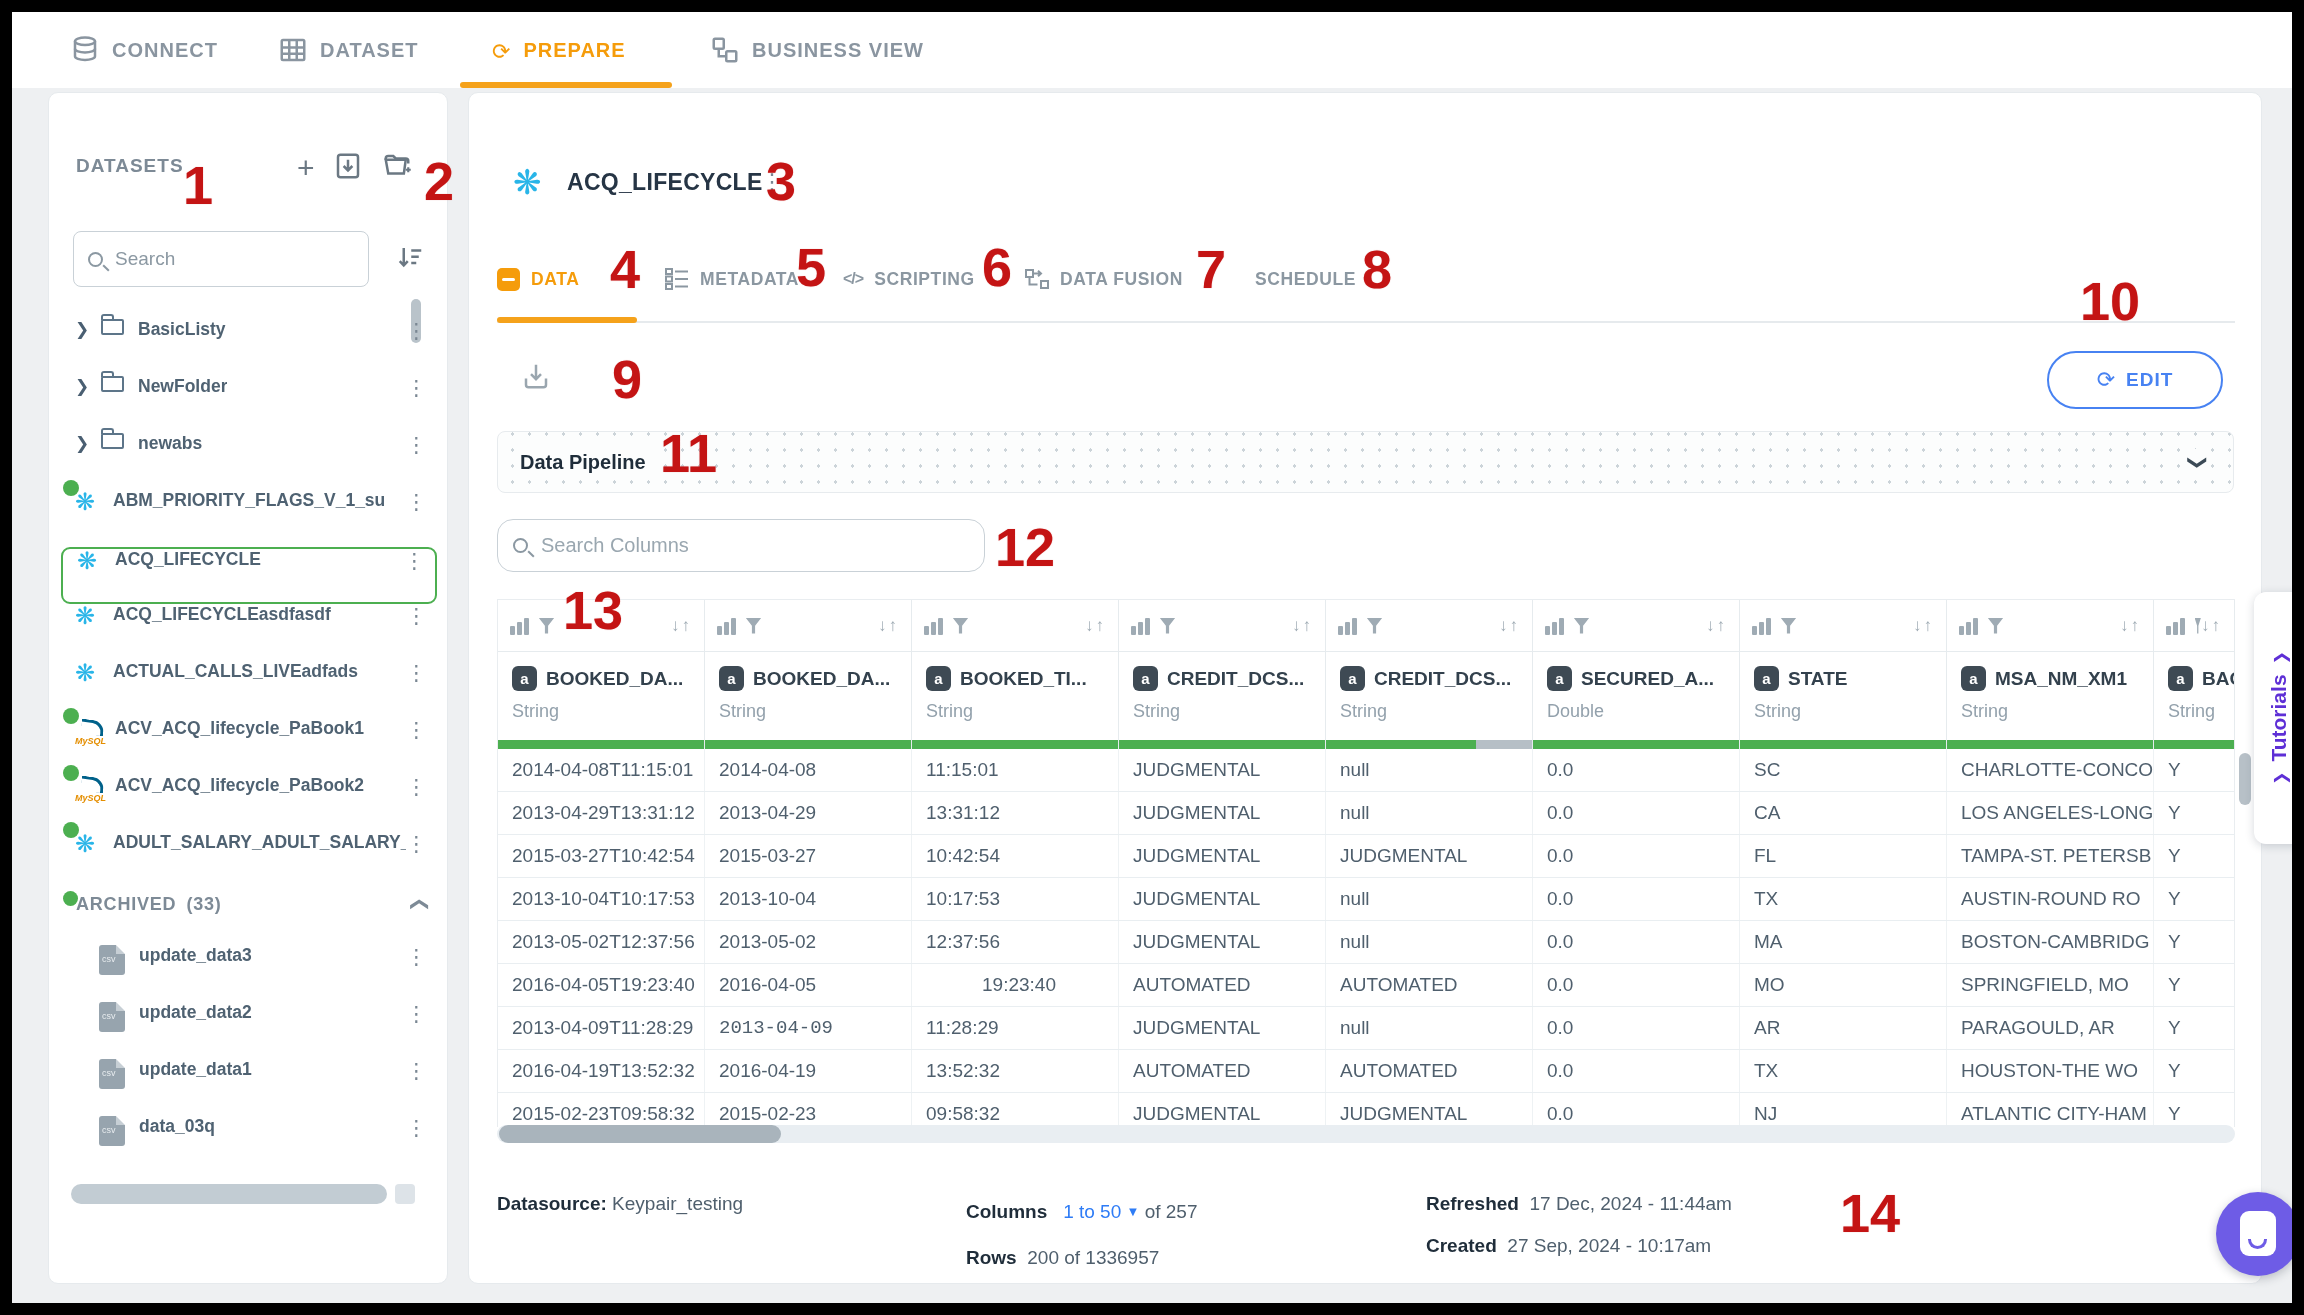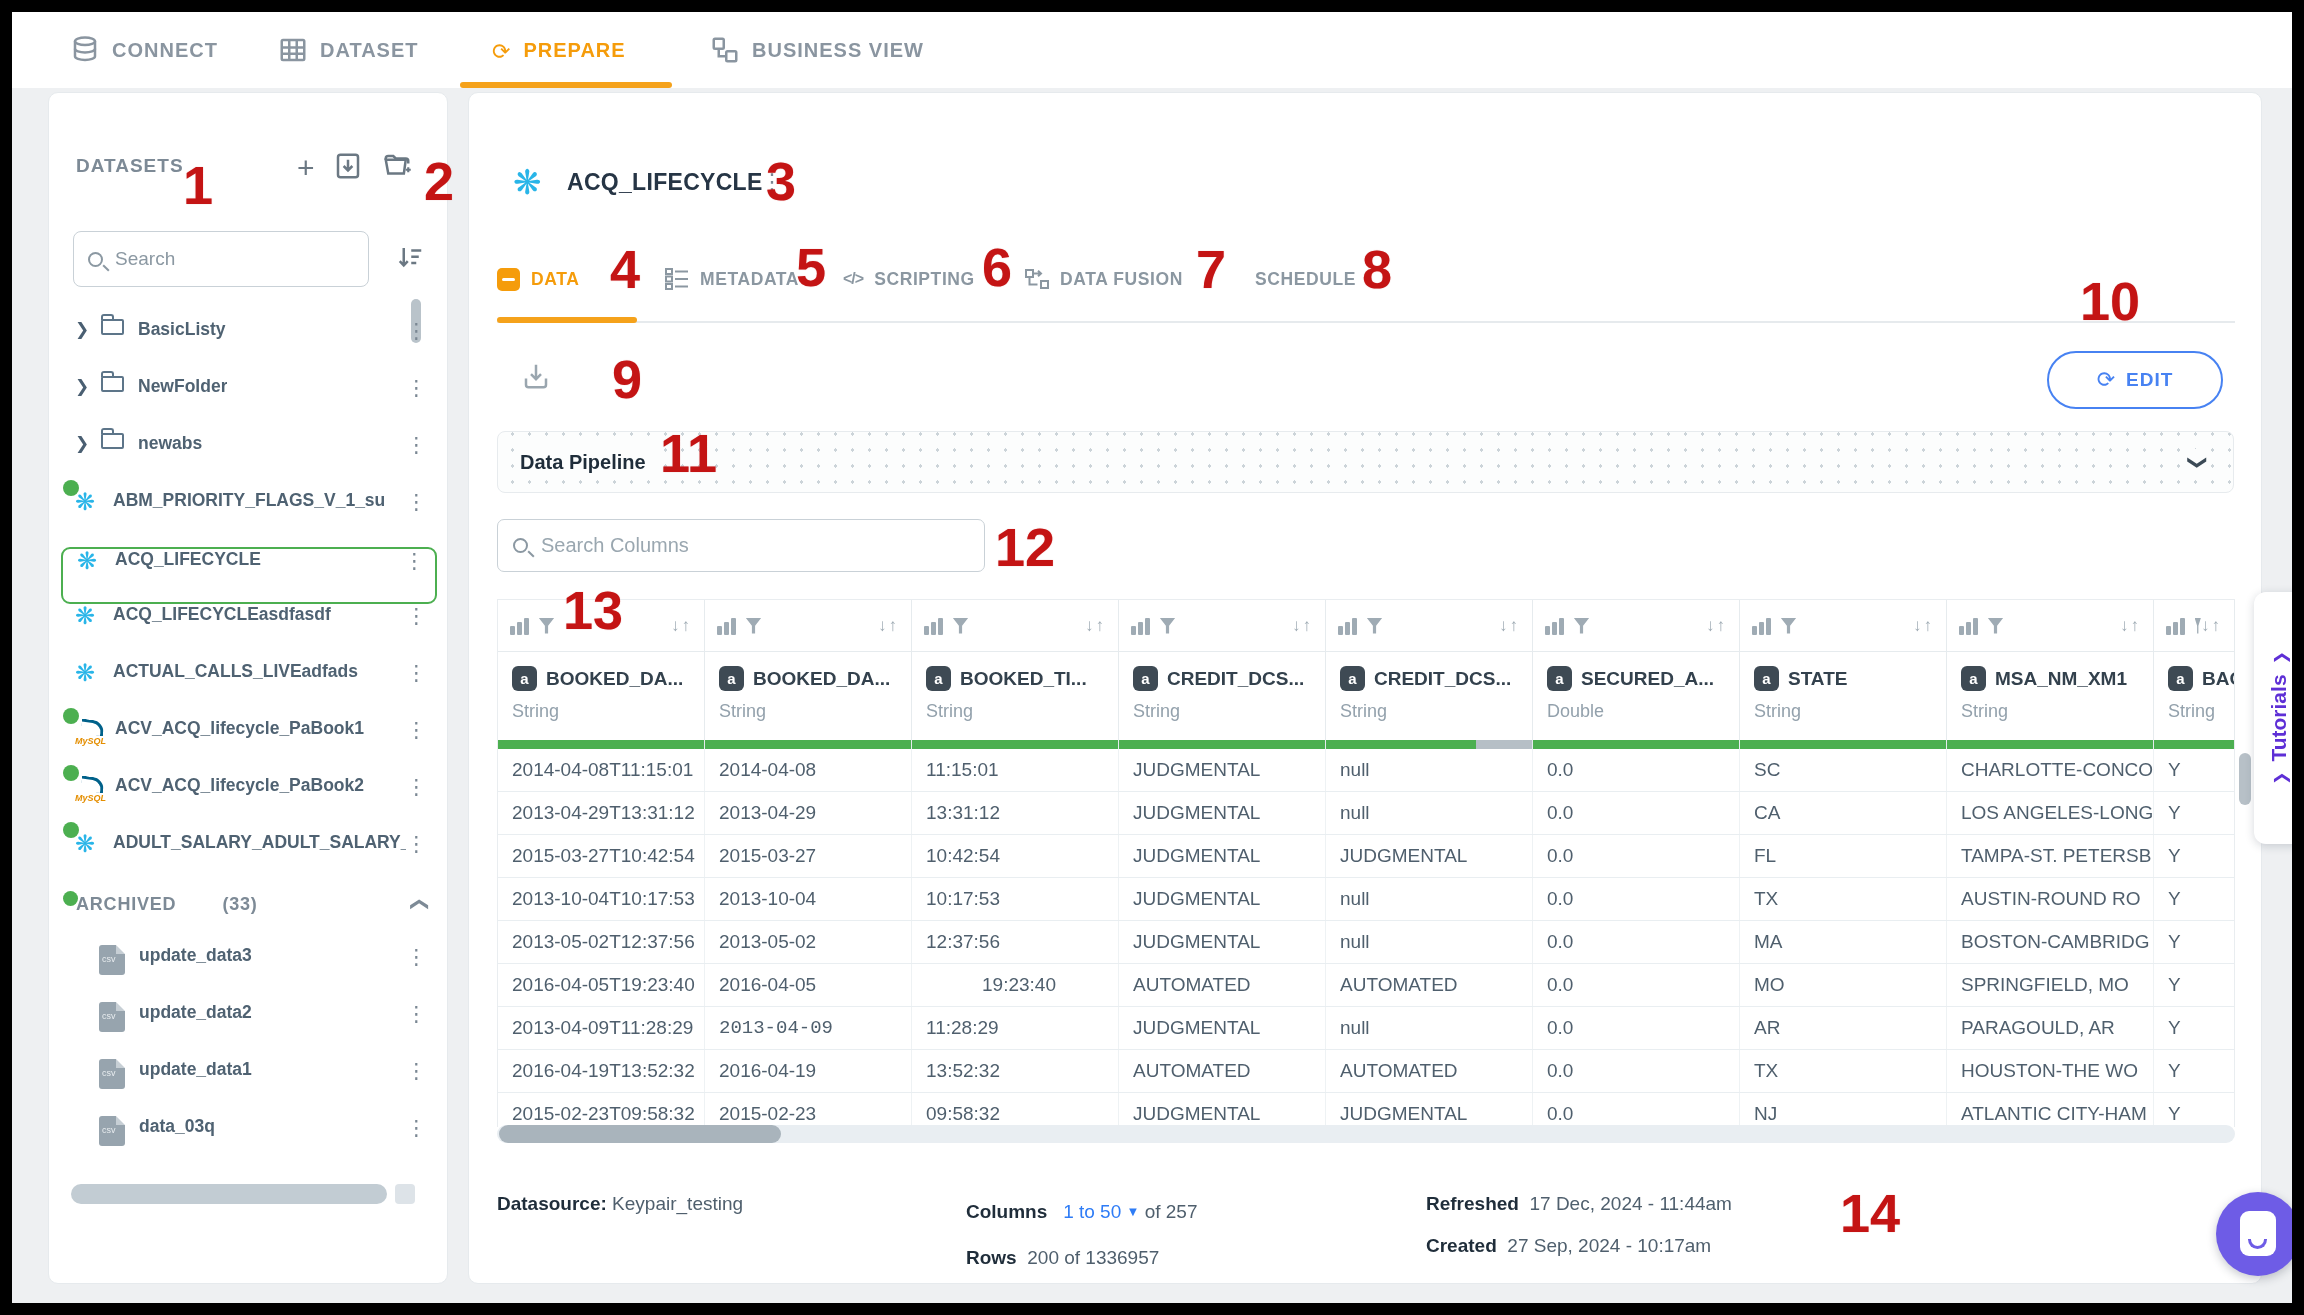--- a/index.html
+++ b/index.html
@@ -44,21 +44,21 @@
   .icon-mysql::before { content:''; position:absolute; left:6px; top:2px; width:20px; height:12px; border-top:3px solid #00618a; border-right:3px solid #00618a; border-radius:0 12px 0 0; transform:rotate(8deg); }
   .icon-mysql::after { content:'MySQL'; position:absolute; left:0; bottom:2px; font-size:9px; font-weight:700; font-style:italic; color:#e48e00; }
   .icon-csv { width:26px; height:30px; background:#97a4ae; border-radius:3px; position:relative; flex:0 0 auto; margin-right:14px; }
   .icon-csv::before { content:''; position:absolute; right:0; top:0; border-style:solid; border-width:0 9px 9px 0; border-color:#fff #fff #c7cfd5 #c7cfd5; }
   .icon-csv::after { content:'csv'; position:absolute; left:3px; top:9px; font-size:9px; color:#e8ecef; }
   .ds-label { font-size:17.5px; font-weight:600; color:#4f6272; white-space:nowrap; overflow:hidden; }
   .kebab { margin-left:auto; color:#7a8793; font-size:21px; flex:0 0 auto; cursor:pointer; }
   .kebab::before { content:'⋮'; }
   .green-dot { position:absolute; left:2px; top:-10px; width:16px; height:16px; border-radius:50%; background:#4caf50; }
   .lone-dot { position:absolute; left:14px; top:798px; width:15px; height:15px; border-radius:50%; background:#4caf50; }
-  .sb-archived-hdr { position:absolute; left:27px; top:800px; width:350px; display:flex; align-items:center;gap:36px; }
+  .sb-archived-hdr { position:absolute; left:27px; top:800px; width:350px; display:flex; align-items:center; }
   .sb-archived-hdr span { font-size:18px; font-weight:700; letter-spacing:.8px; color:#7d8a96; }
   .chev-up { margin-left:auto; color:#8b97a1; font-weight:700; font-size:17px; }
   .chev-up::before { content:'❯'; display:inline-block; transform:rotate(-90deg); }
   #arch-list { position:absolute; left:12px; top:852px; width:376px; }
   .sb-hscroll { position:absolute; left:22px; top:1091px; width:316px; height:20px; border-radius:10px; background:#c2ccd3; }
   .sb-hscroll-corner { position:absolute; left:346px; top:1091px; width:20px; height:20px; border-radius:4px; background:#dde3e8; }
 
   
   .m-title { position:absolute; left:44px; top:72px; display:flex; align-items:center; gap:16px; }
   .m-title .name { font-size:23px; font-weight:700; color:#263545; letter-spacing:.3px; }
@@ -75,21 +75,21 @@
 
   .dl-icon { position:absolute; left:52px; top:268px; width:30px; height:30px; cursor:pointer; }
   .edit-btn { position:absolute; left:1578px; top:258px; width:176px; height:58px; border:2px solid #4782f2; border-radius:29px; color:#4782f2; display:flex; align-items:center; justify-content:center; gap:10px; font-size:19px; font-weight:700; letter-spacing:1px; cursor:pointer; background:#fff; }
   .refresh-g::before { content:'⟳'; font-size:22px; font-weight:400; }
 
   .pipeline { position:absolute; left:28px; top:338px; width:1737px; height:62px; border:1px solid #e7ebee; border-radius:8px; background-color:#fcfdfd; background-image:radial-gradient(#ccd4d9 1.6px, transparent 1.8px); background-size:17px 16px; background-position:6px 10px; display:flex; align-items:center; padding:0 22px; }
   .pipeline .pl-label { font-size:20px; font-weight:700; color:#1f2d3a; background:#fcfdfd; padding:4px 6px 4px 0; }
   .pl-chev { margin-left:auto; color:#3c4a56; font-size:19px; font-weight:700; background:#fcfdfd; padding:2px 4px; cursor:pointer; }
   .pl-chev::before { content:'❯'; display:inline-block; transform:rotate(90deg); }
 
-  .col-search { position:absolute; left:28px; top:426px; width:488px; height:53px; border:1px solid #c9d1d7; border-radius:7px; display:flex; align-items:center; gap:13px; padding:0 15px; background:#fff; }
+  .col-search { position:absolute; left:28px; top:426px; width:488px; height:53px; border:1px solid #c9d1d7; border-radius:16px; display:flex; align-items:center; gap:13px; padding:0 15px; background:#fff; }
   .col-search input { border:none; outline:none; flex:1; font-size:20px; color:#44525f; font-family:inherit; background:transparent; }
   .col-search input::placeholder { color:#9aa7b0; }
 
   
   #table { position:absolute; left:28px; top:506px; width:1738px; border:1px solid #e9edf0; border-bottom:none; }
   .trow { display:flex; }
   .tcell { flex:0 0 auto; border-right:1px solid #e6ebee; overflow:hidden; white-space:nowrap; }
   .toolbar-cell { height:52px; display:flex; align-items:center; padding:0 12px; border-bottom:1px solid #e6ebee; }
   .bars { display:flex; align-items:flex-end; gap:2.5px; height:18px; margin-right:10px; }
   .bars i { display:block; width:4.5px; background:#9fabb4; border-radius:1px; }

